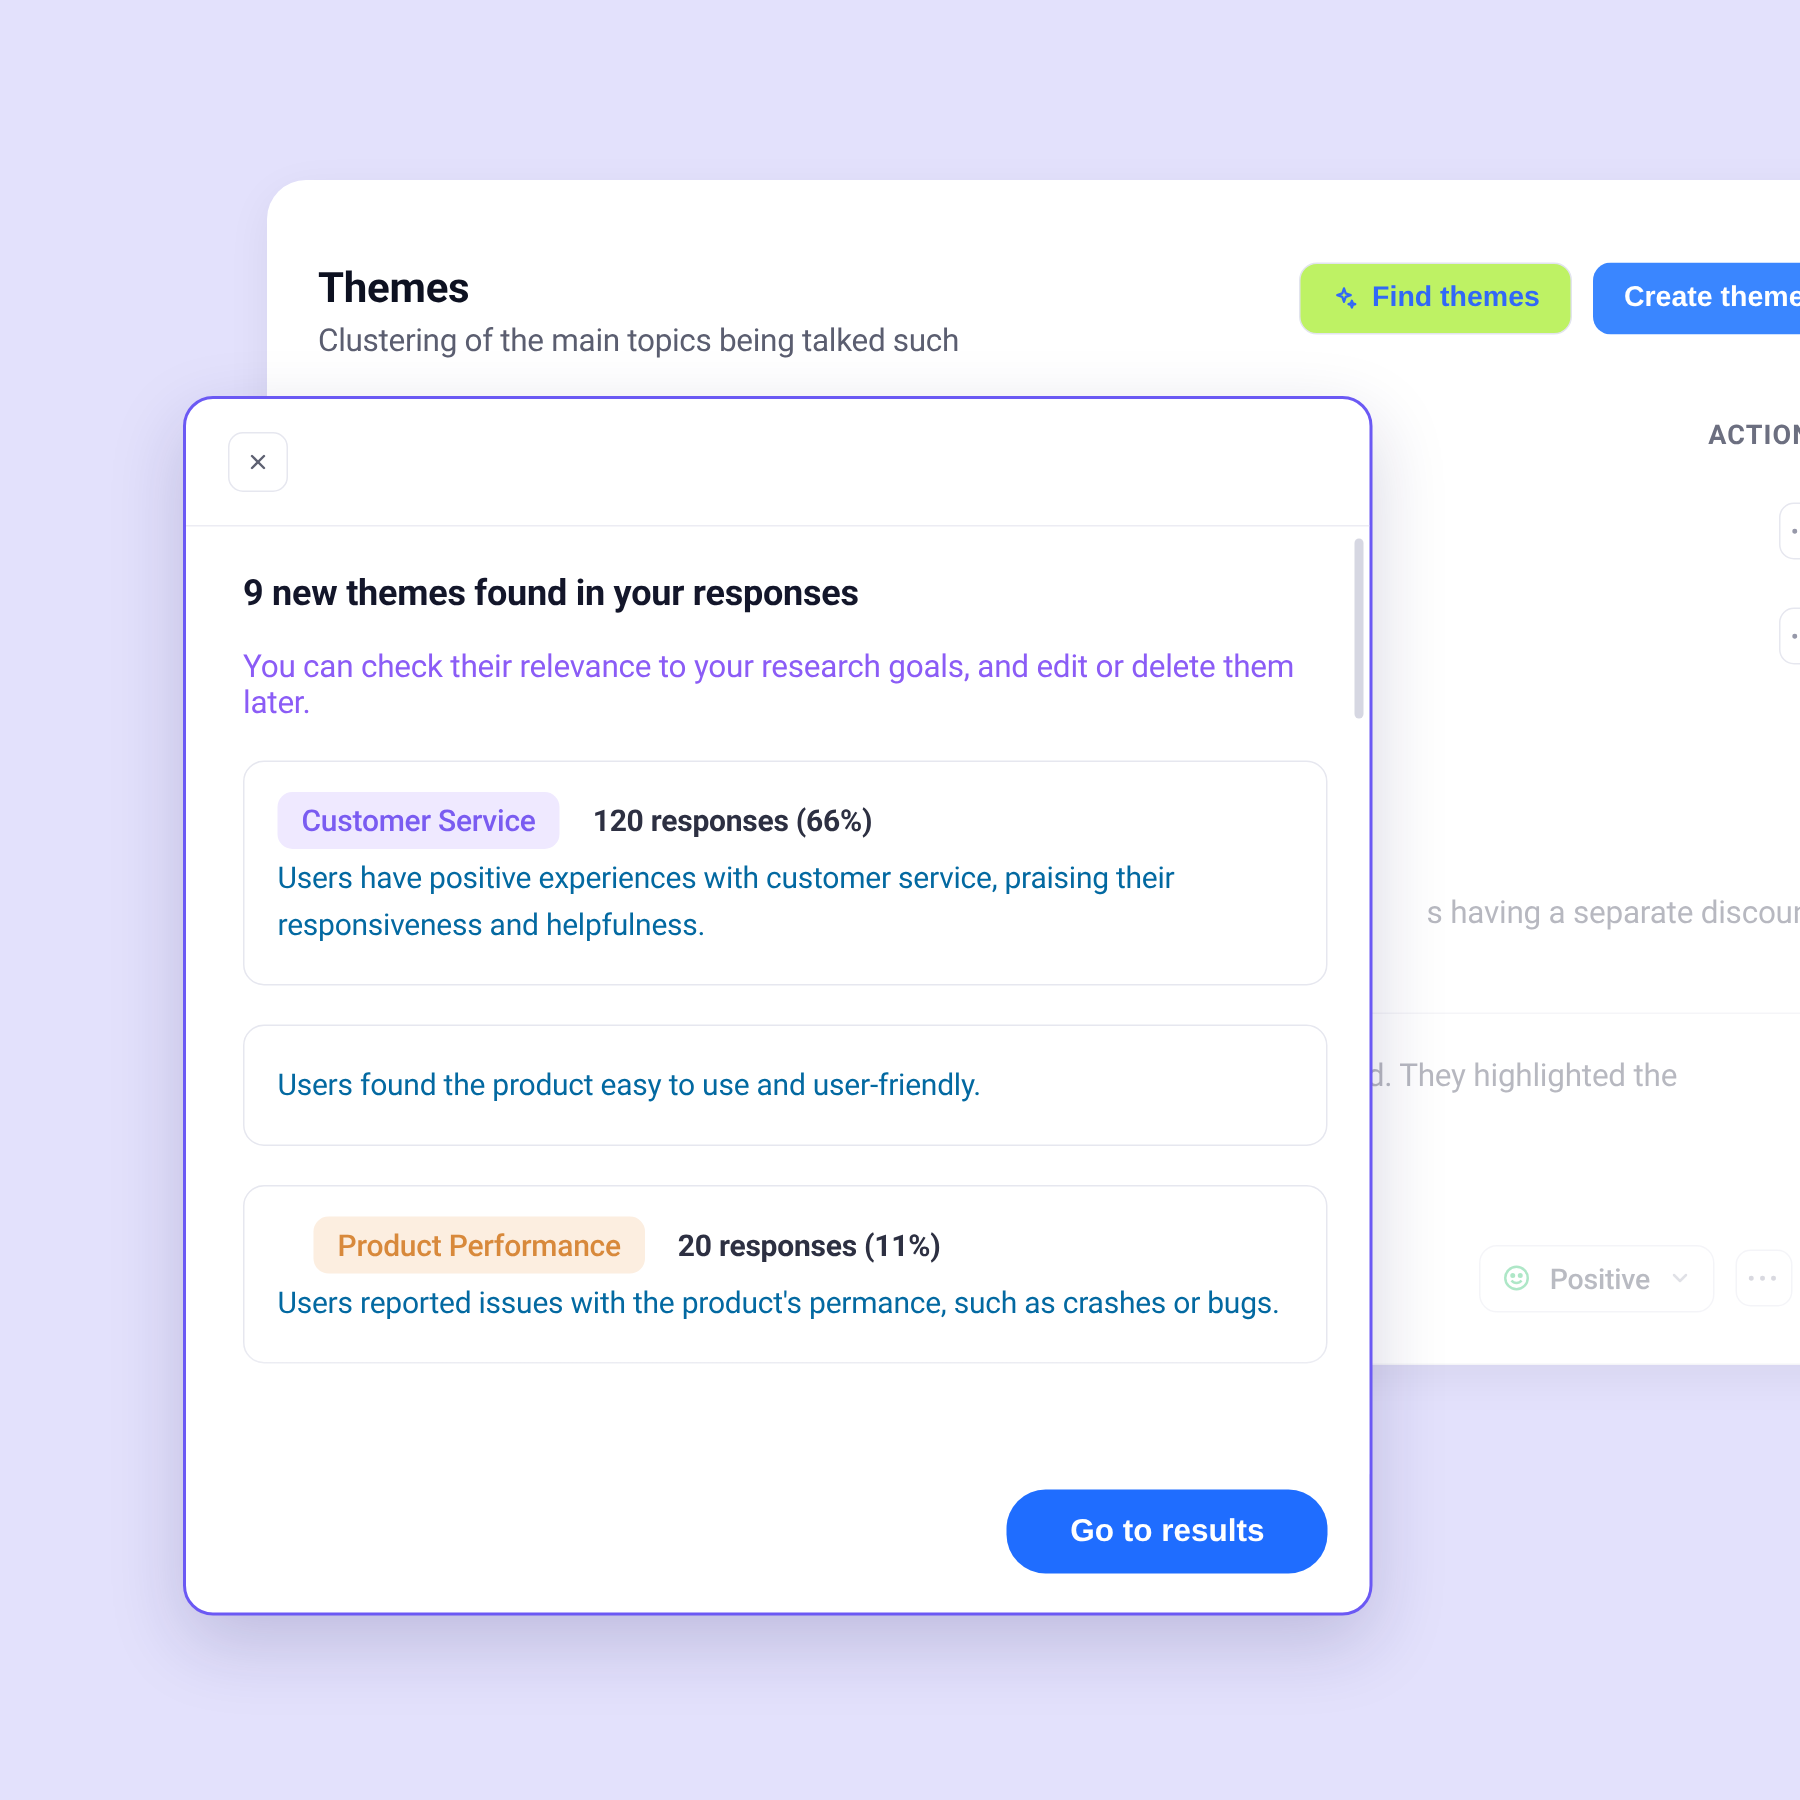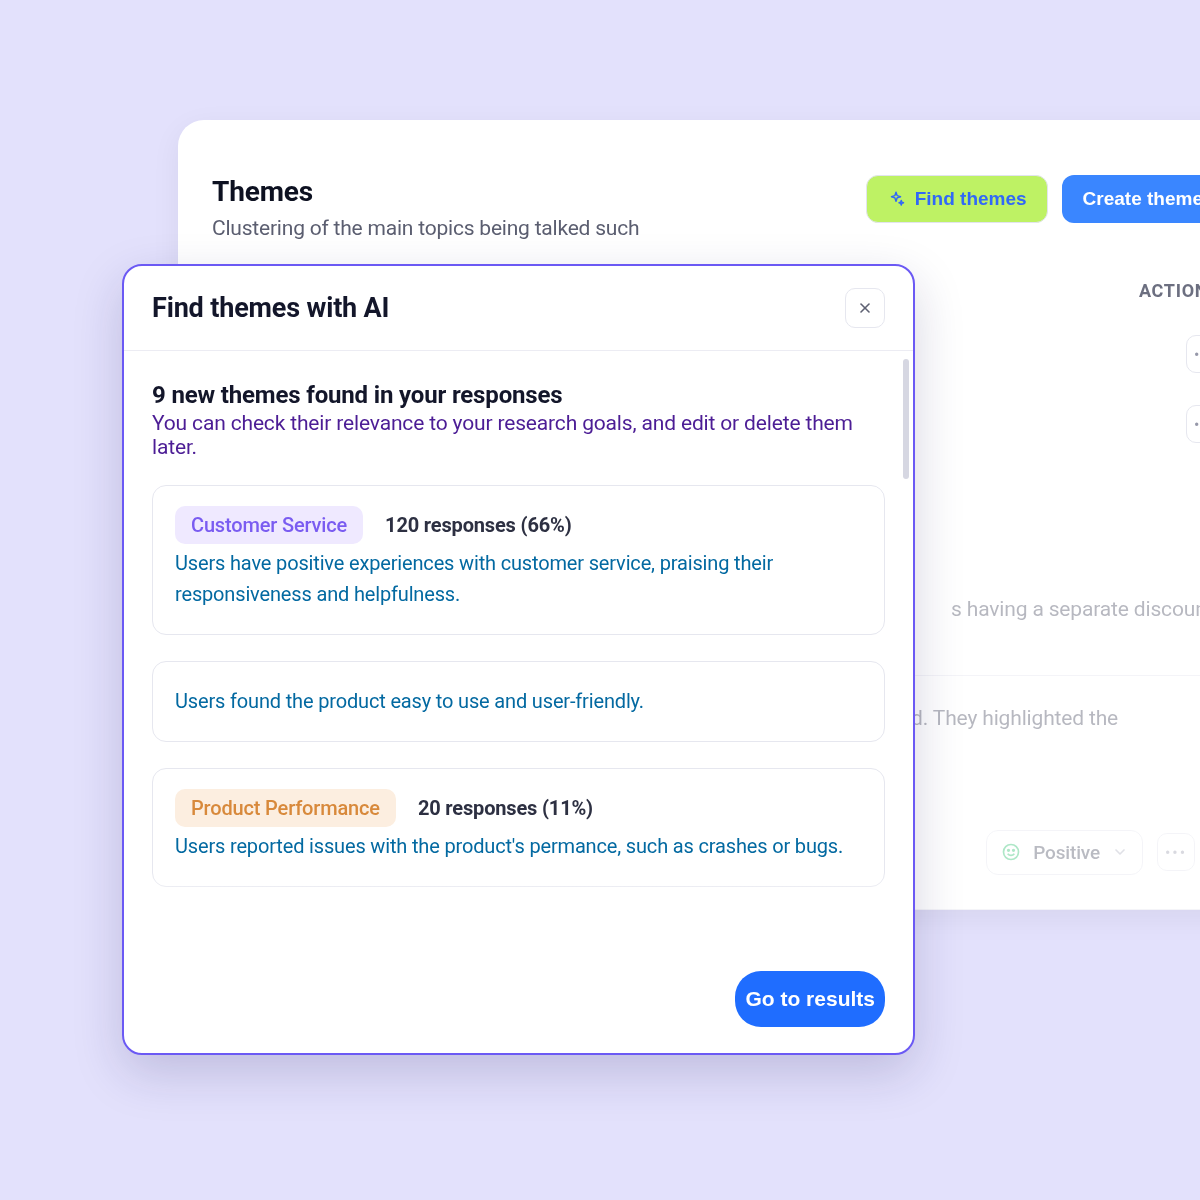--- a/index.html
+++ b/index.html
@@ -87,51 +87,51 @@
   .dialog-head {
     display:flex; align-items:center; justify-content:space-between;
     padding:22px 28px 22px 28px; border-bottom:1px solid #ececf3;
   }
   .dialog-title { font-size:27px; font-weight:700; color:#13162a; }
   .close-btn {
     width:40px; height:40px; border:1px solid #e6e7ef; border-radius:10px;
     display:flex; align-items:center; justify-content:center; color:#5e6172; cursor:pointer;
     background:#fff;
   }
-  .dialog-body { position:relative; }
+  .dialog-body { position:relative;padding-left:10px; }
   .dialog-scroll { padding:30px 28px 0 28px; }
   .scroll-ind {
     position:absolute; right:4px; top:8px; width:6px; height:120px;
     background:#d6d7e2; border-radius:4px;
   }
   .found-title { font-size:24px; font-weight:700; color:#13162a; }
-  .found-sub { font-size:21px; color:#4c1d95; margin-top:2px; }
+  .found-sub { font-size:21px; color:#8b5cf6; margin-top:24px; }
 
   .theme-card {
     border:1px solid #e6e7ef; border-radius:14px; padding:20px 22px 24px;
     margin-top:26px;
   }
   .theme-card-head { display:flex; align-items:center; gap:22px; }
   .theme-pill { padding:7px 16px; border-radius:10px; font-size:20px; font-weight:500; }
   .pill-purple { background:#efe9ff; color:#7a5cf1; }
   .pill-teal   { background:#d9f3ee; color:#2aa994; }
-  .pill-orange { background:#fceee0; color:#d8893b; }
+  .pill-orange { background:#fceee0; color:#d8893b;margin-left:24px; }
   .theme-meta { font-size:20px; color:#2d3042; font-weight:700; }
   .theme-desc { font-size:20px; color:#0369a1; margin-top:4px; line-height:1.55; }
   .fade-bottom {
     position:absolute; left:0; right:0; bottom:0; height:90px;
     background:linear-gradient(180deg, rgba(255,255,255,0) 0%, #fff 70%);
     pointer-events:none;
   }
   .clip { height:502px; overflow:hidden; position:relative; }
 
   .dialog-foot { display:flex; justify-content:flex-end; padding:10px 28px 26px; }
   .go-btn {
     background:#1f6dff; color:#fff; font-size:21px; font-weight:600;
-    padding:16px 10px; border-radius:26px; border:none; cursor:pointer;
+    padding:16px 42px; border-radius:26px; border:none; cursor:pointer;
   }
 
   .dots { font-size:16px; letter-spacing:2px; }
   svg { display:block; }
 </style>
 </head>
 <body>
 
 <div class="panel">
   <div class="panel-inner">
@@ -210,21 +210,20 @@
         <span class="card2-more">
           <span class="dots">•••</span>
         </span>
       </div>
     </div>
   </div>
 </div>
 
 <div class="dialog">
   <div class="dialog-head">
-    <div class="dialog-title">Find themes with AI</div>
     <div class="close-btn">
       <span>
         <svg width="16" height="16" viewBox="0 0 24 24" fill="none" stroke="#5e6172" stroke-width="2.4" stroke-linecap="round">
             <line x1="6" y1="6" x2="18" y2="18"></line>
             <line x1="18" y1="6" x2="6" y2="18"></line>
           </svg>
       </span>
     </div>
   </div>
 

